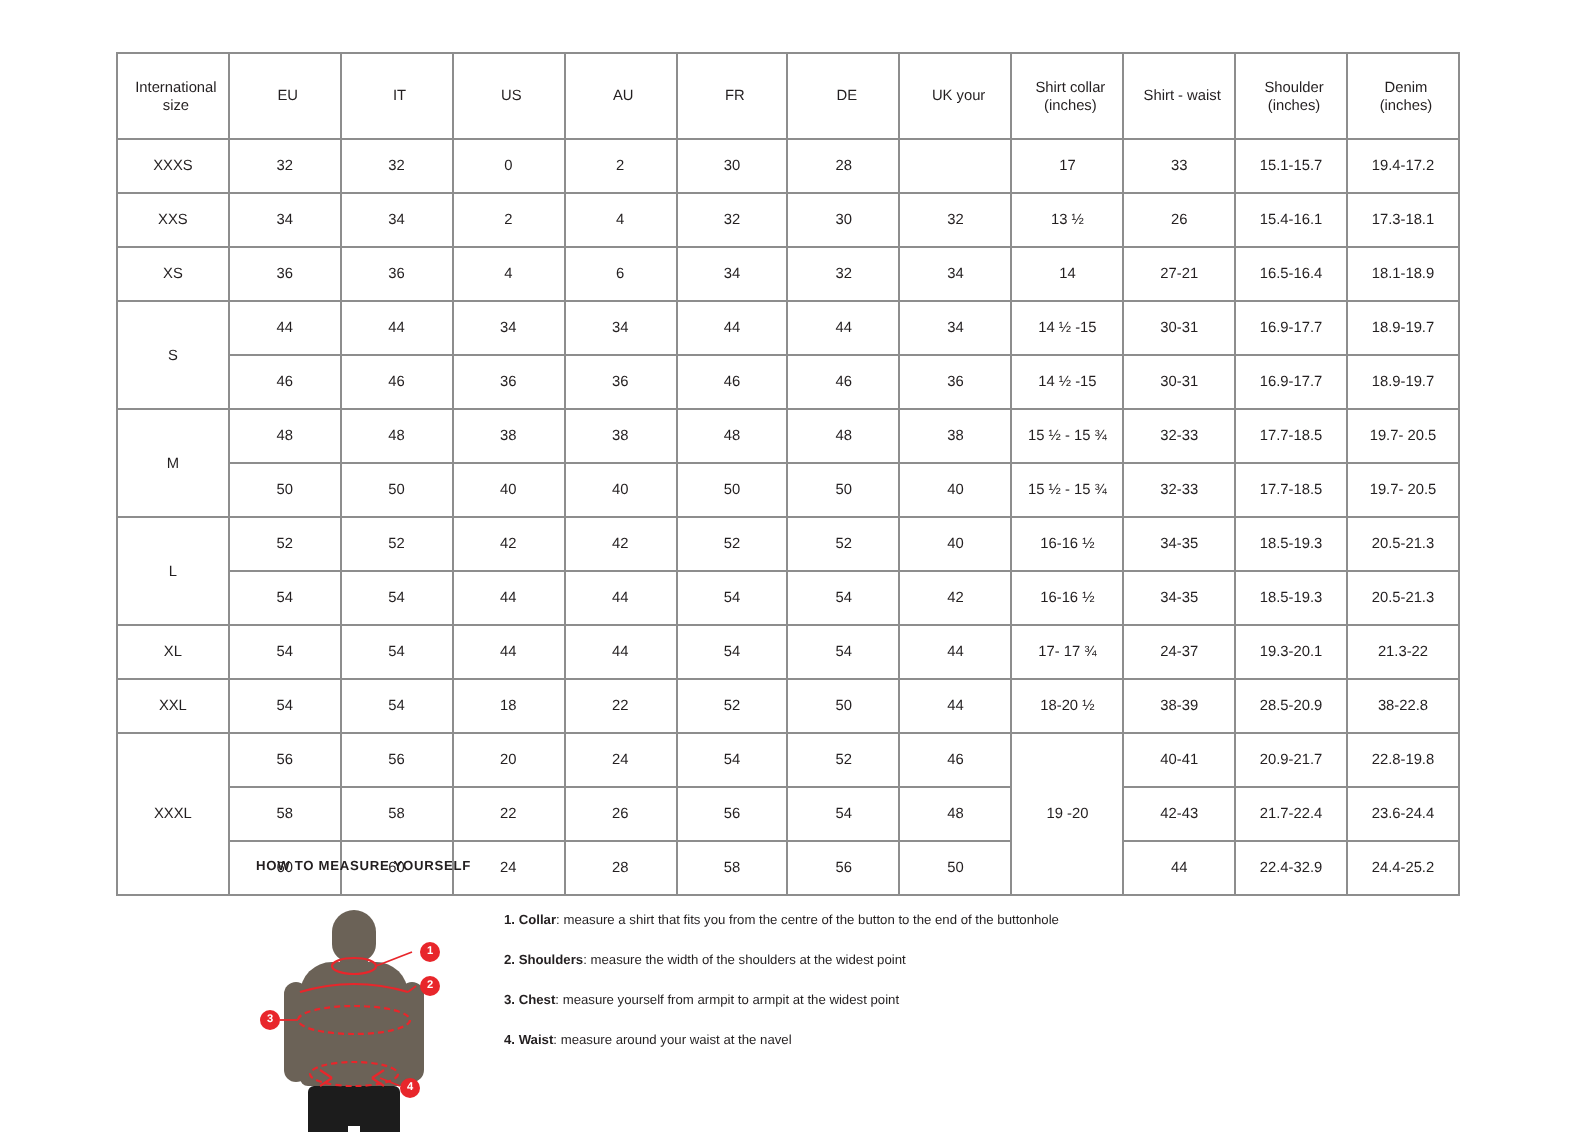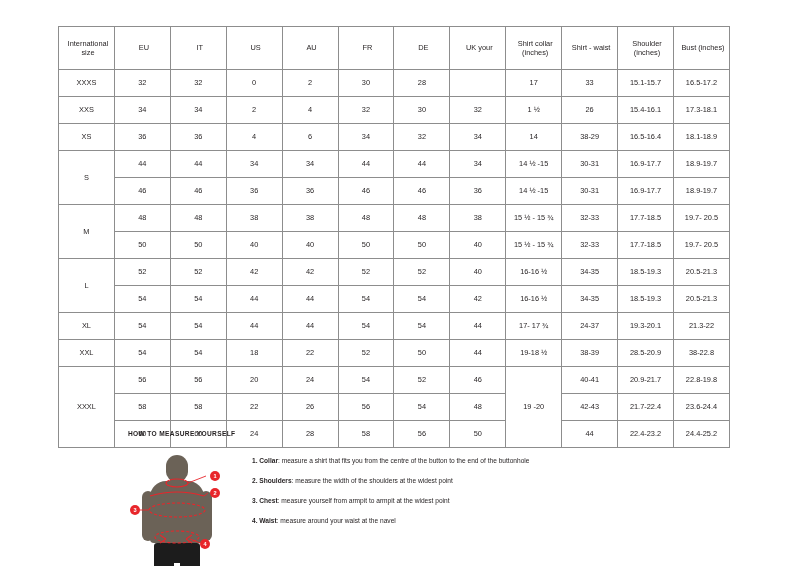--- a/index.html
+++ b/index.html
@@ -183,63 +183,63 @@
         <td class="hdr-pad">EU</td>
         <td class="hdr-pad">IT</td>
         <td class="hdr-pad">US</td>
         <td class="hdr-pad">AU</td>
         <td class="hdr-pad">FR</td>
         <td class="hdr-pad">DE</td>
         <td class="hdr-pad">UK your</td>
         <td class="hdr-pad">Shirt collar (inches)</td>
         <td class="hdr-pad">Shirt - waist</td>
         <td class="hdr-pad">Shoulder (inches)</td>
-        <td class="hdr-pad">Bust (inches)</td>
+        <td class="hdr-pad">Denim (inches)</td>
       </tr>
     </thead>
     <tbody id="size-table-body">
         <tr>
           <td>XXXS</td>
           <td>32</td>
           <td>32</td>
           <td>0</td>
           <td>2</td>
           <td>30</td>
           <td>28</td>
           <td></td>
           <td>17</td>
           <td>33</td>
           <td>15.1-15.7</td>
-          <td>16.5-17.2</td>
+          <td>19.4-17.2</td>
         </tr>
         <tr>
           <td>XXS</td>
           <td>34</td>
           <td>34</td>
           <td>2</td>
           <td>4</td>
           <td>32</td>
           <td>30</td>
           <td>32</td>
-          <td>1 ½</td>
+          <td>13 ½</td>
           <td>26</td>
           <td>15.4-16.1</td>
           <td>17.3-18.1</td>
         </tr>
         <tr>
           <td>XS</td>
           <td>36</td>
           <td>36</td>
           <td>4</td>
           <td>6</td>
           <td>34</td>
           <td>32</td>
           <td>34</td>
           <td>14</td>
-          <td>38-29</td>
+          <td>27-21</td>
           <td>16.5-16.4</td>
           <td>18.1-18.9</td>
         </tr>
         <tr>
           <td rowspan="2">S</td>
           <td>44</td>
           <td>44</td>
           <td>34</td>
           <td>34</td>
           <td>44</td>
@@ -333,21 +333,21 @@
         </tr>
         <tr>
           <td>XXL</td>
           <td>54</td>
           <td>54</td>
           <td>18</td>
           <td>22</td>
           <td>52</td>
           <td>50</td>
           <td>44</td>
-          <td>19-18 ½</td>
+          <td>18-20 ½</td>
           <td>38-39</td>
           <td>28.5-20.9</td>
           <td>38-22.8</td>
         </tr>
         <tr>
           <td rowspan="3">XXXL</td>
           <td>56</td>
           <td>56</td>
           <td>20</td>
           <td>24</td>
@@ -373,21 +373,21 @@
         </tr>
         <tr>
           <td>60</td>
           <td>60</td>
           <td>24</td>
           <td>28</td>
           <td>58</td>
           <td>56</td>
           <td>50</td>
           <td>44</td>
-          <td>22.4-23.2</td>
+          <td>22.4-32.9</td>
           <td>24.4-25.2</td>
         </tr>
       </tbody>
   </table>
 </div>
 
 <div id="measure-section">
   <div id="measure-title">HOW TO MEASURE YOURSELF</div>
   <div id="measure-body">
 

